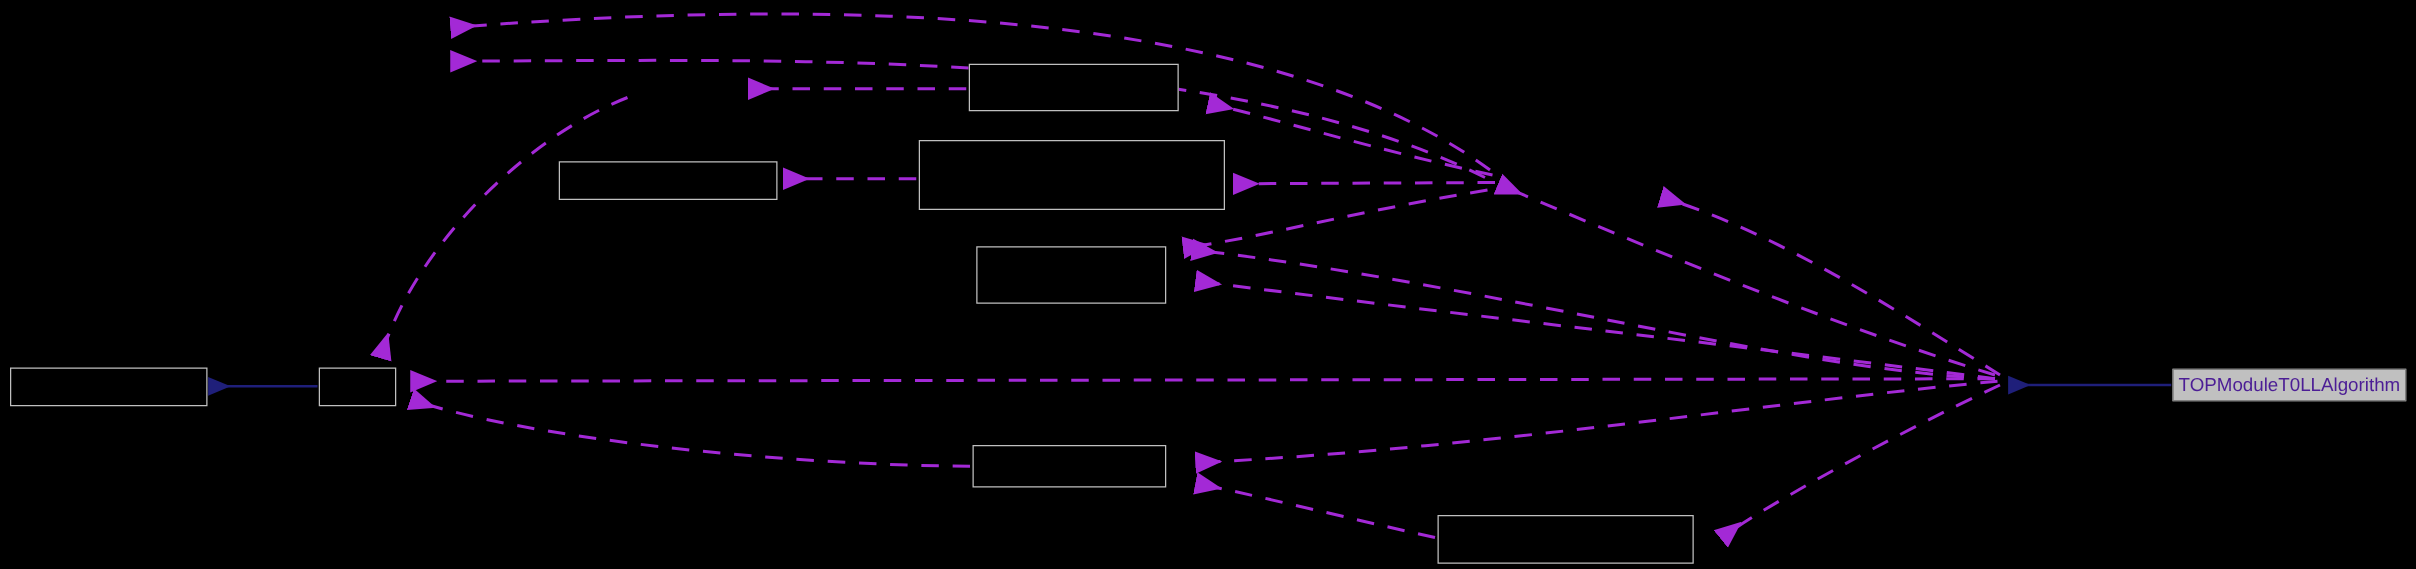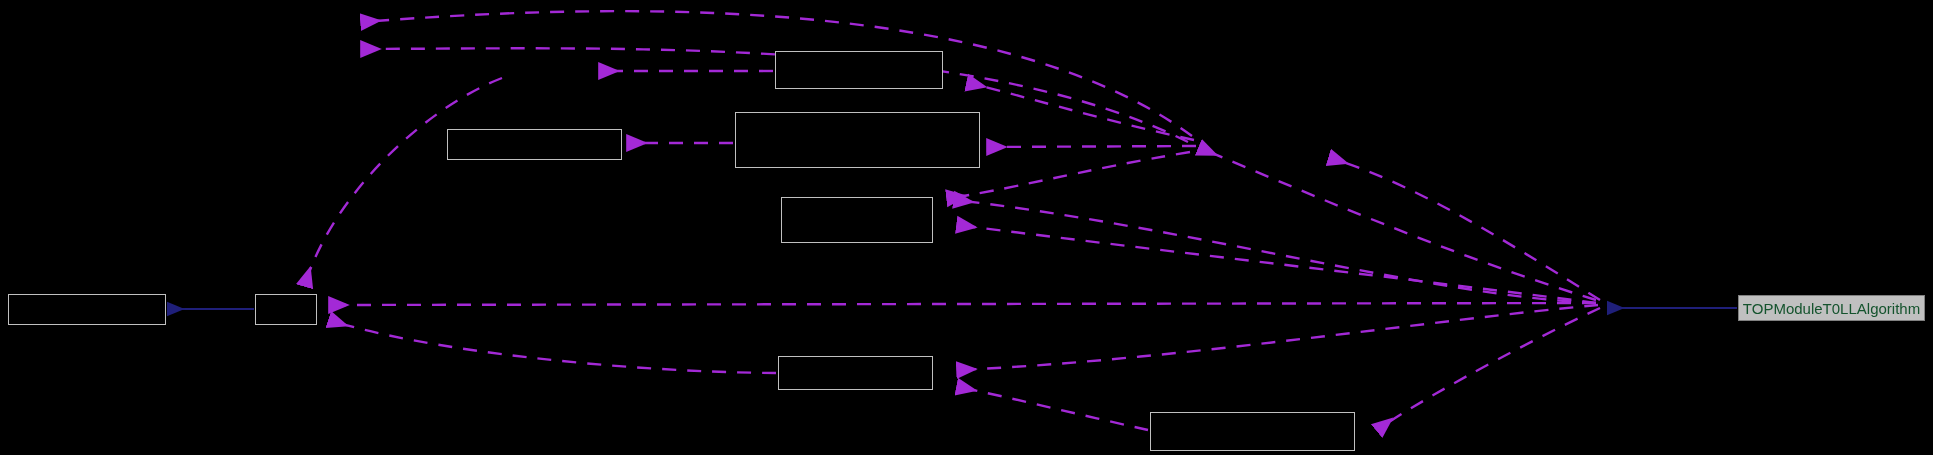--- a/index.html
+++ b/index.html
@@ -32,21 +32,21 @@
     justify-content: center;
     font-size: 15px;
     line-height: 1;
     color: #000000;
     white-space: nowrap;
     overflow: hidden;
   }
   .graph-node.filled {
     background: #c0c0c0;
     border: 1px solid #808080;
-    color: #14532d;
+    color: #4c1d95;
   }
   .node-label {
     display: block;
     padding: 0 6px;
   }
 </style>
 </head>
 <body>
 
 <div id="graph-canvas">

